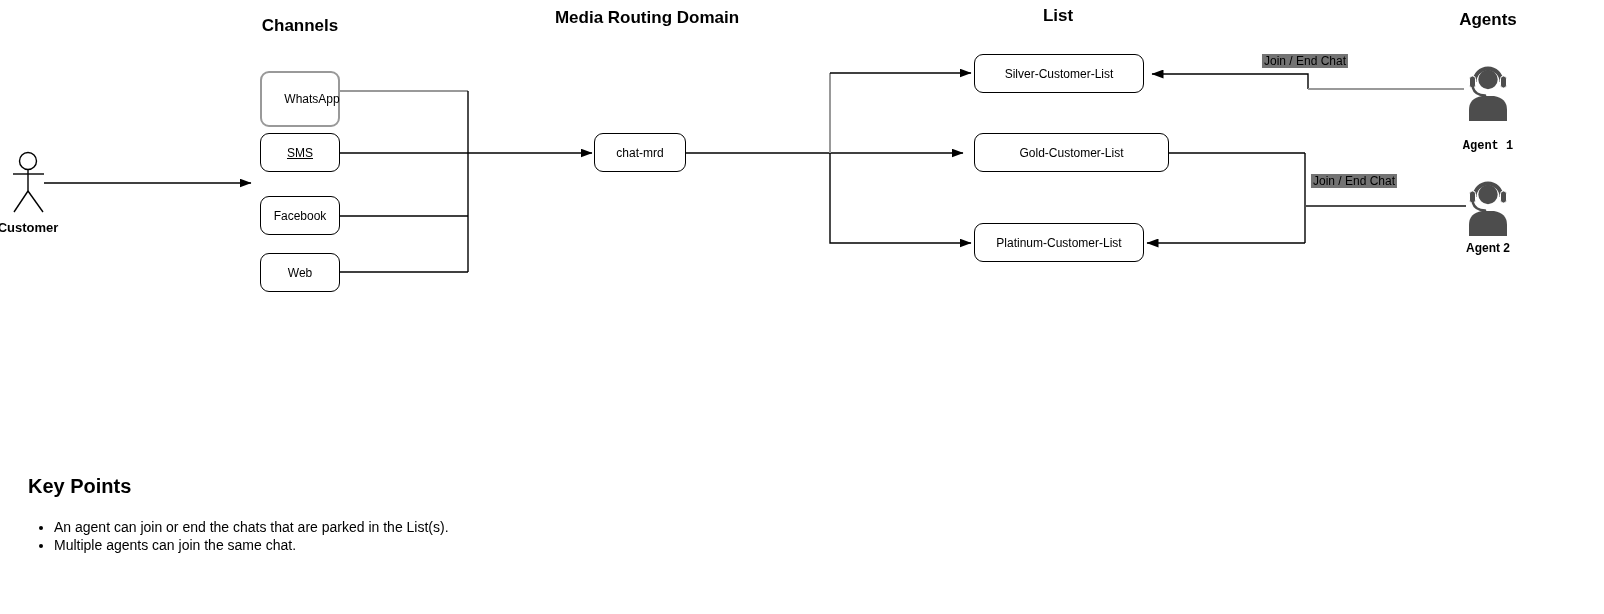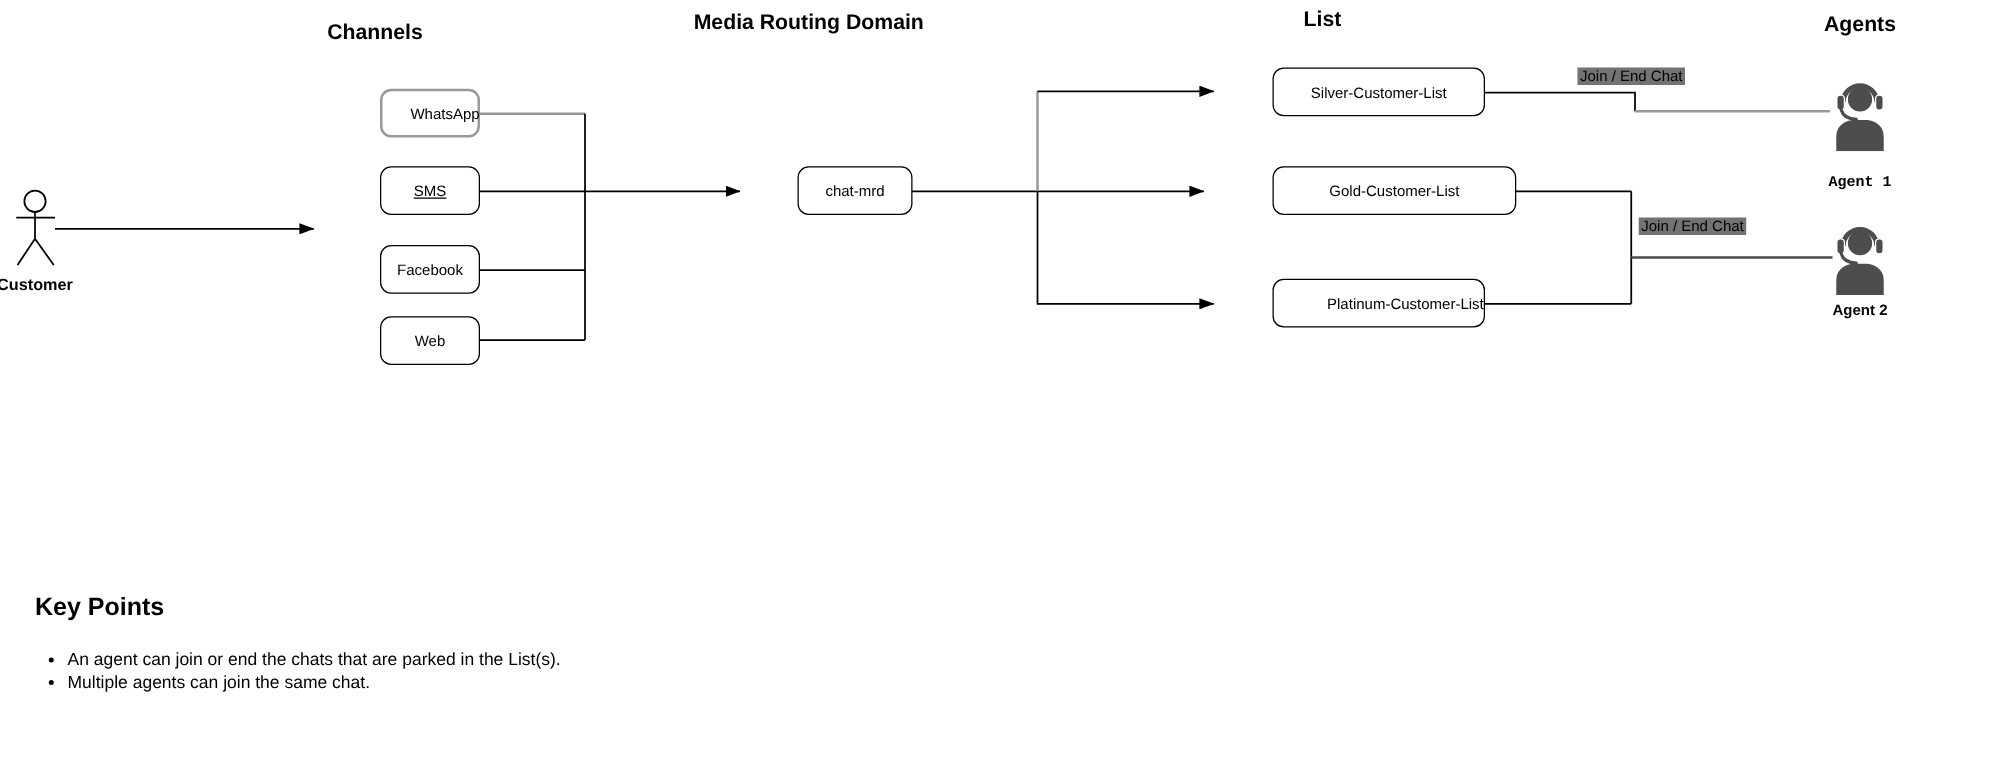--- a/index.html
+++ b/index.html
@@ -8,21 +8,21 @@
     font-family:"Liberation Sans", sans-serif;color:#000;
   }
   svg.layer{position:absolute;left:0;top:0;}
   .title{
     position:absolute;font-weight:bold;font-size:17px;white-space:nowrap;
     transform:translateX(-50%);
   }
   .node{
     position:absolute;background:#fff;border:1.4px solid #000;border-radius:9px;
     display:flex;align-items:center;justify-content:center;
-    font-size:12px;box-sizing:border-box;text-align:center;z-index:2;margin-left:44px;
+    font-size:12px;box-sizing:border-box;text-align:center;z-index:2;
   }
   .node.gray-border{border:2px solid #999999;}
   .edge-label{
     position:absolute;font-size:12px;background:#737373;white-space:nowrap;
     transform:translateX(-50%);padding:0 2px;z-index:3;
   }
   .small-label{
     position:absolute;font-size:12px;font-weight:bold;white-space:nowrap;
     transform:translateX(-50%);z-index:2;
   }
@@ -82,21 +82,21 @@
   <polyline points="1305,206 1466,206" fill="none" stroke="#4D4D4D" stroke-width="2"></polyline>
 </svg>
 
 <div class="title" style="left:300px;top:16px;">Channels</div>
 <div class="title" style="left:647px;top:8px;">Media Routing Domain</div>
 <div class="title" style="left:1058px;top:6px;">List</div>
 <div class="title" style="left:1488px;top:10px;">Agents</div>
 
 <div class="actor-label" style="left:28px;top:220px;">Customer</div>
 
-<div class="node gray-border" style="left:260px;top:71px;width:80px;height:39px;padding-left:24px;">
+<div class="node gray-border" style="left:260px;top:71px;width:80px;height:56px;padding-left:24px;">
   <span>WhatsApp</span>
 </div>
 <div class="node" style="left:260px;top:133px;width:80px;height:39px;text-decoration:underline;">
   <span>SMS</span>
 </div>
 <div class="node" style="left:260px;top:196px;width:80px;height:39px;">
   <span>Facebook</span>
 </div>
 <div class="node" style="left:260px;top:253px;width:80px;height:39px;">
   <span>Web</span>
@@ -105,21 +105,21 @@
 <div class="node" style="left:594px;top:133px;width:92px;height:39px;">
   <span>chat-mrd</span>
 </div>
 
 <div class="node" style="left:974px;top:54px;width:170px;height:39px;">
   <span>Silver-Customer-List</span>
 </div>
 <div class="node" style="left:974px;top:133px;width:195px;height:39px;">
   <span>Gold-Customer-List</span>
 </div>
-<div class="node" style="left:974px;top:223px;width:170px;height:39px;justify-content:flex-end;">
+<div class="node" style="left:974px;top:223px;width:170px;height:39px;">
   <span>Platinum-Customer-List</span>
 </div>
 
 <div class="edge-label" style="left:1305px;top:54px;">Join / End Chat</div>
 <div class="edge-label" style="left:1354px;top:174px;">Join / End Chat</div>
 
 <svg class="agent-icon" style="left:1463px;top:63px;" width="50" height="58" viewBox="0 0 50 58">
   <g fill="#4D4D4D">
     <path d="M6,58 L6,47 Q6,35 19,33 L31,33 Q44,35 44,47 L44,58 Z"></path>
     <circle cx="25" cy="16.5" r="10.5" stroke="#fff" stroke-width="1.6"></circle>

